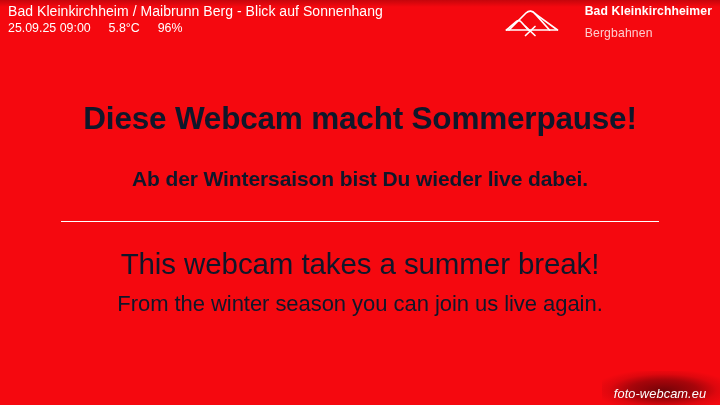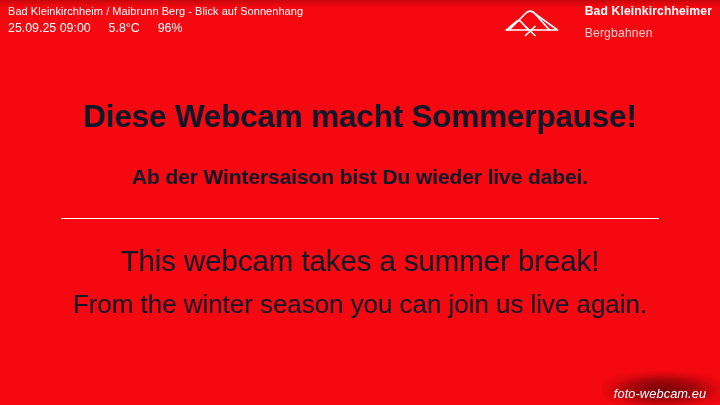--- a/index.html
+++ b/index.html
@@ -45,21 +45,21 @@
   }
 
   #header-info {
     position: absolute;
     left: 8px;
     top: 4px;
     color: #ffffff;
   }
 
   #header-title {
-    font-size: 11px;
+    font-size: 14px;
     font-weight: 400;
     line-height: 15px;
     letter-spacing: 0.05px;
     white-space: nowrap;
   }
 
   #header-readings {
     font-size: 12.4px;
     font-weight: 400;
     line-height: 16px;
@@ -159,21 +159,21 @@
 
   #msg-en-primary {
     font-size: 29.5px;
     font-weight: 400;
     letter-spacing: -0.1px;
     line-height: 1.05;
     white-space: nowrap;
   }
 
   #msg-en-secondary {
-    font-size: 26px;
+    font-size: 22px;
     font-weight: 400;
     letter-spacing: -0.05px;
     line-height: 1.1;
     margin-top: 13px;
     white-space: nowrap;
   }
 
   
   #watermark {
     position: absolute;

